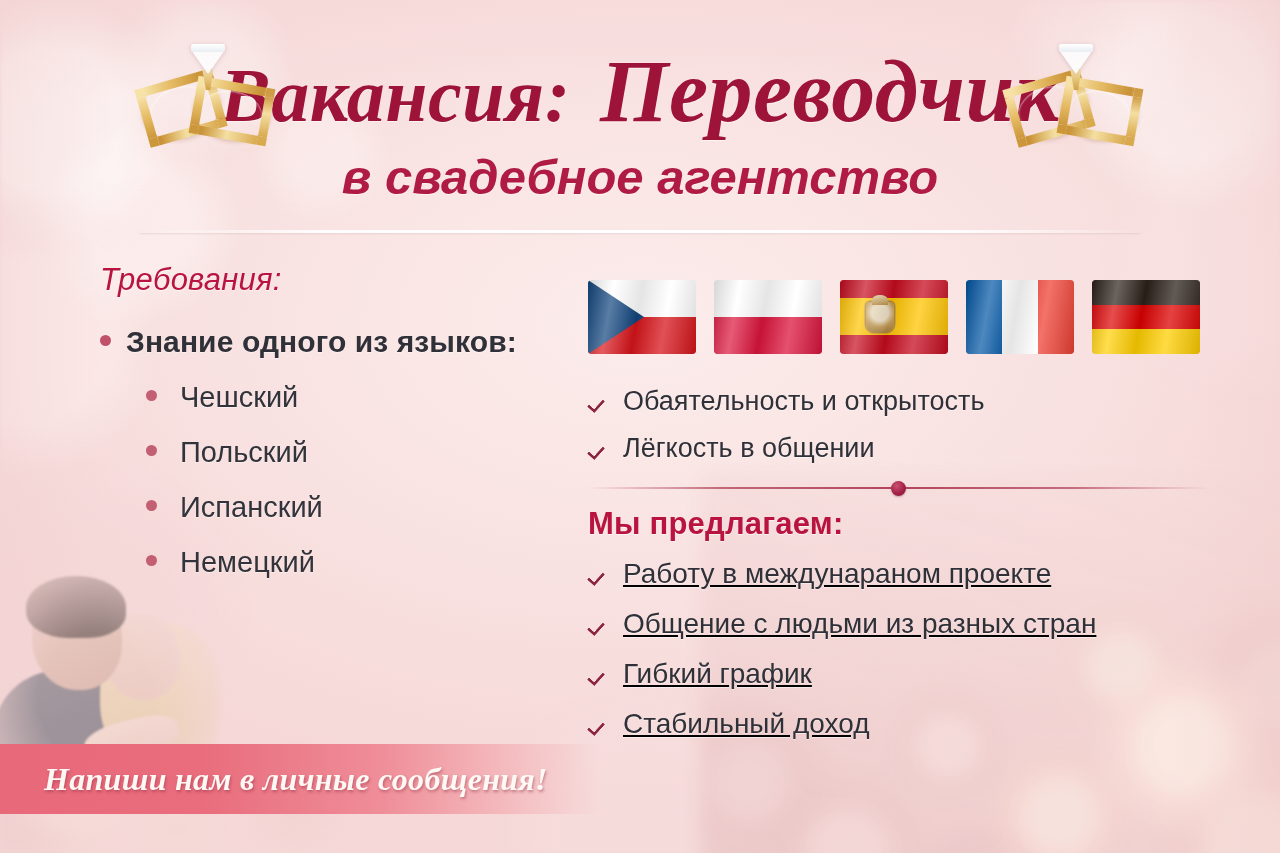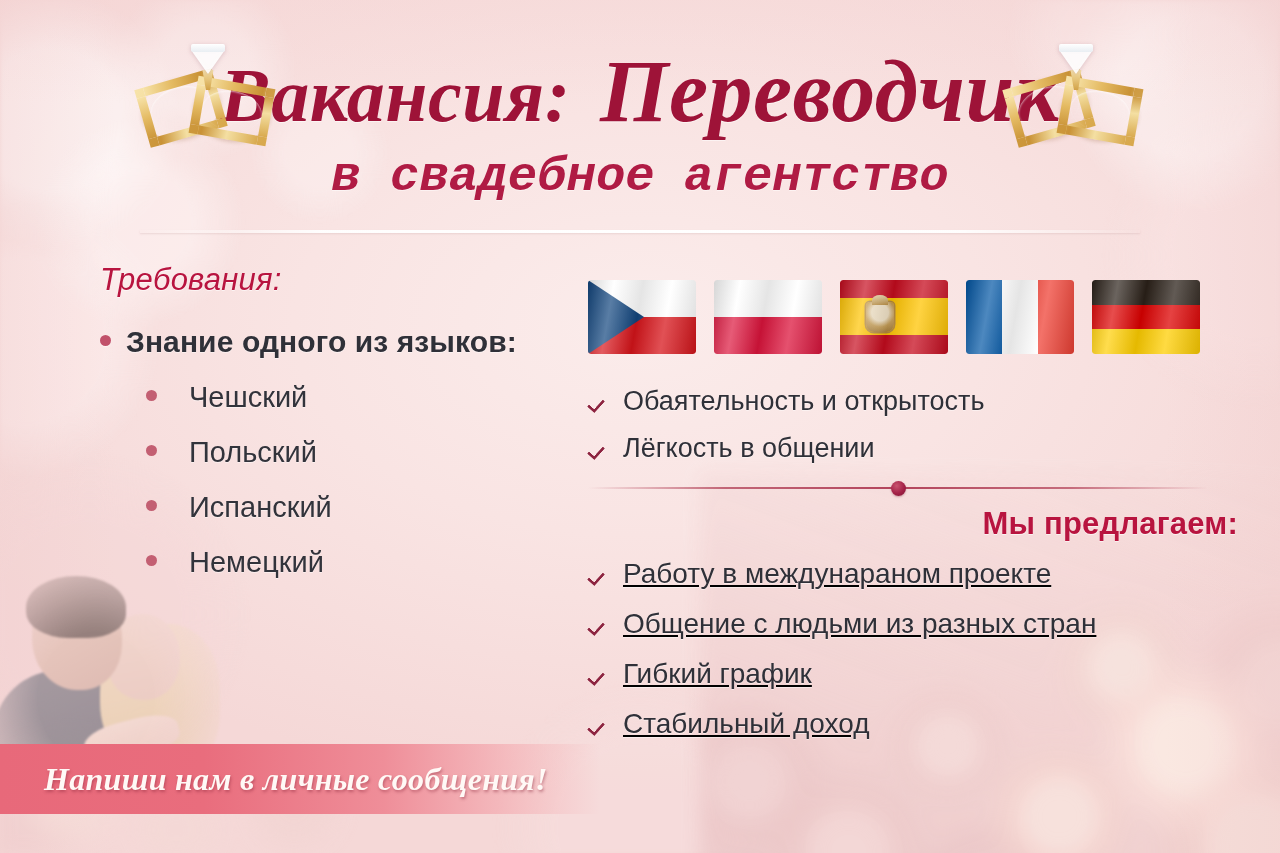--- a/index.html
+++ b/index.html
@@ -137,21 +137,21 @@
     color: #9e1338;
     letter-spacing: .5px;
     text-shadow: 0 1px 0 rgba(255,255,255,.55);
     white-space: nowrap;
   }
   .title-main .word2 {
     font-size: 88px;
     padding-left: 10px;
   }
   .title-sub {
-    font-family: Liberation Mono, monospace;
+    font-family: Liberation Sans, sans-serif;
     font-style: italic;
     font-weight: bold;
     font-size: 49px;
     line-height: 62px;
     color: #b01b44;
     text-shadow: 0 1px 0 rgba(255,255,255,.5);
     margin-top: -4px;
   }
   .rings {
     position: absolute; top: 6px;
@@ -215,21 +215,21 @@
     transform: translateY(-6px);
     box-shadow: 0 1px 1px rgba(255,255,255,.5);
   }
   .req-top-text {
     font-size: 30px; font-weight: bold;
     color: #2f3038;
     letter-spacing: .1px;
     text-shadow: 0 1px 0 rgba(255,255,255,.45);
   }
   .lang-list { margin-top: 22px; margin-left: 46px; }
-  .lang-item { display: flex; align-items: baseline; gap: 32px; margin-bottom: 22px; }
+  .lang-item { display: flex; align-items: baseline; gap: 23px; margin-bottom: 22px; }
   .bullet-sm {
     flex: none;
     width: 11px; height: 11px; border-radius: 50%;
     background: #c35f72;
     transform: translateY(-6px);
   }
   .lang-text {
     font-size: 29px;
     color: #32333b;
     text-shadow: 0 1px 0 rgba(255,255,255,.45);
@@ -322,21 +322,20 @@
     box-shadow: 0 1px 2px rgba(140,60,80,.4);
   }
 
   .section-heading-bold {
     font-size: 31px;
     font-weight: bold;
     color: #b8143f;
     letter-spacing: .2px;
     text-shadow: 0 1px 0 rgba(255,255,255,.6);
     margin-bottom: 16px;
-    text-align: right;
   }
   .offer-list .check-item { margin-bottom: 18px; text-decoration: underline; }
   .offer-list .check-text { font-size: 28px; }
 
   
   .banner {
     position: absolute;
     left: 0; top: 744px;
     width: 600px; height: 70px;
     background: linear-gradient(90deg, #e8697a 0%, #e96d7d 34%, #ef8e99 64%, rgba(244,169,175,.55) 86%, rgba(246,196,199,0) 100%);

